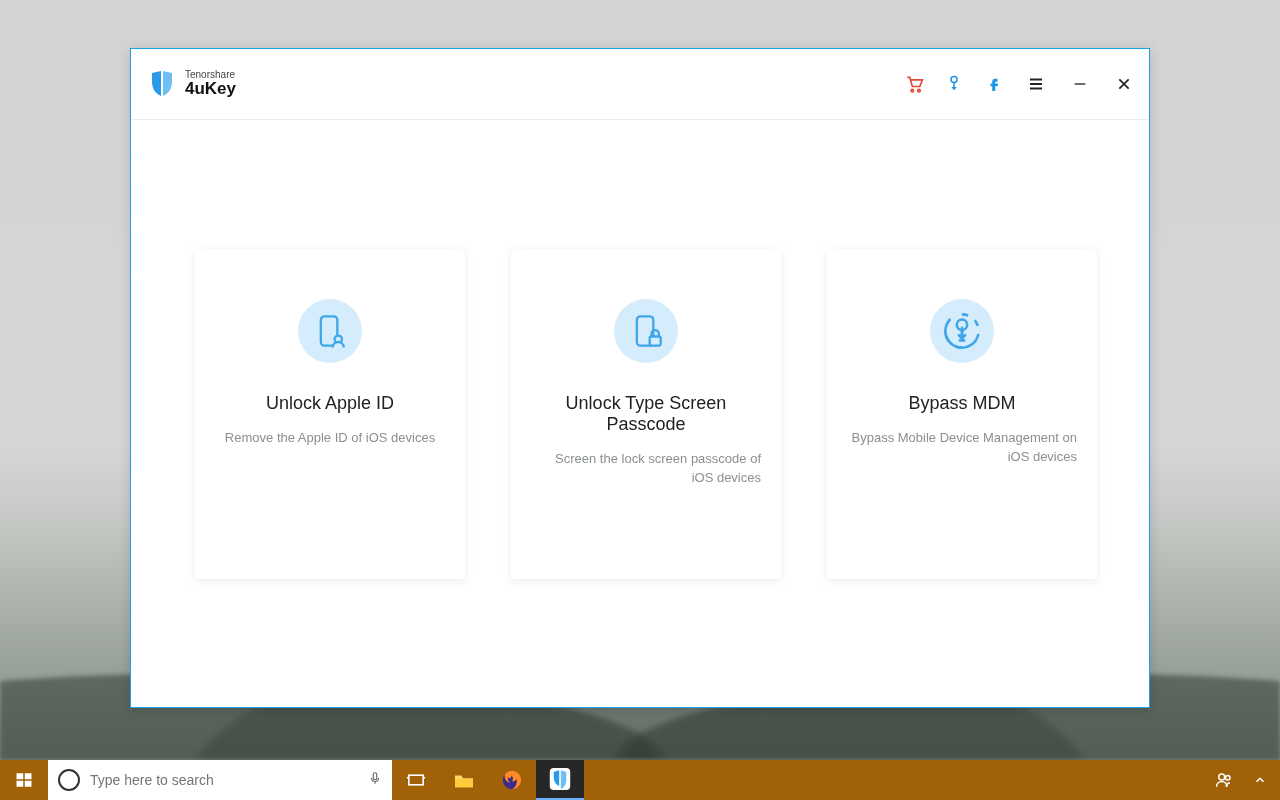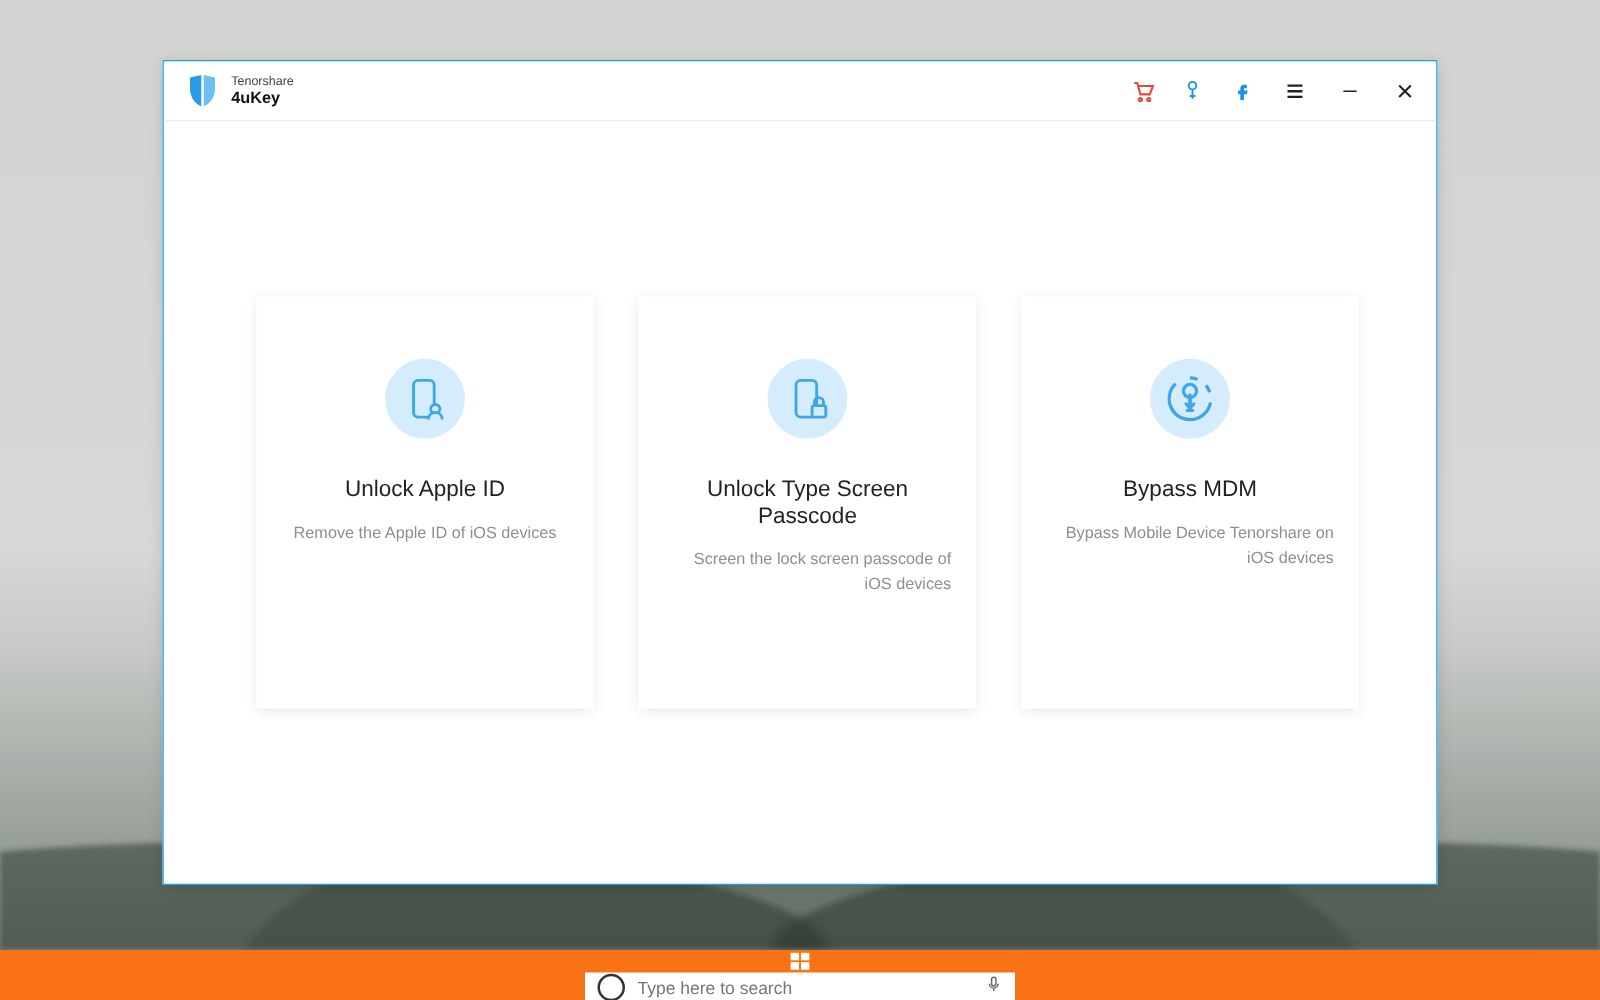--- a/index.html
+++ b/index.html
@@ -22,40 +22,40 @@
   .app-window {
     position:absolute;
     left:130px; top:48px;
     width:1020px; height:660px;
     background:#ffffff;
     border:1px solid #1aa1e8;
     box-shadow:0 2px 12px rgba(0,0,0,0.15);
     display:flex; flex-direction:column;
   }
   .titlebar {
-    height:48px;
+    height:71px;
     border-bottom:1px solid #ececec;
     display:flex; align-items:center;
     padding:0 12px 0 18px;
   }
   .logo-block { display:flex; align-items:center; gap:10px; }
   .logo-block svg { display:block; }
   .logo-text { display:flex; flex-direction:column; line-height:1.1; }
   .logo-text .company { font-size:10px; color:#444; }
-  .logo-text .product { font-size:13px; font-weight:600; color:#111; }
+  .logo-text .product { font-size:17px; font-weight:600; color:#111; }
   .title-spacer { flex:1; }
   .title-actions { display:flex; align-items:center; gap:18px; }
   .title-actions .ticon { width:22px; height:22px; display:flex; align-items:center; justify-content:center; cursor:pointer; color:#1994e6; }
   .title-actions .ticon.cart { color:#e24a3b; }
   .title-actions .ticon.win { color:#222; width:26px; }
   .title-actions .ticon svg { display:block; }
 
   .content {
     flex:1;
-    display:flex; align-items:center; justify-content:center; gap:36px;margin-left:12px;
+    display:flex; align-items:center; justify-content:center; gap:46px;margin-left:12px;
   }
   .card {
     width:270px; height:330px;
     background:#fff;
     box-shadow:0 2px 10px rgba(0,0,0,0.08);
     border-radius:2px;
     display:flex; flex-direction:column; align-items:center;
     padding:50px 20px 0 20px;
     cursor:pointer;
   }
@@ -71,24 +71,23 @@
     margin-bottom:14px; text-align:center;
   }
   .card-desc {
     font-size:13px; color:#8a8f93;
     text-align:right; line-height:1.5;
   }
 
   
   .taskbar {
     position:absolute; left:0; right:0; bottom:0; height:40px;
-    background:#f97316;
+    background:#a16207;
     display:flex; align-items:center;
     color:#fff;
-    flex-direction:column;
   }
   .tb-start {
     width:48px; height:40px; display:flex; align-items:center; justify-content:center; cursor:pointer;
   }
   .tb-search {
     width:344px; height:40px; background:#fff; color:#555;
     display:flex; align-items:center; gap:10px; padding:0 10px;
   }
   .tb-search .cortana {
     width:22px; height:22px; border:2px solid #333; border-radius:50%;
@@ -191,21 +190,21 @@
         <svg width="50" height="50" viewBox="0 0 48 48" fill="none">
           <circle cx="24" cy="24" r="16" stroke="#3fa6ea" stroke-width="2.5" stroke-dasharray="6 80" transform="rotate(-40 24 24)"></circle>
           <circle cx="24" cy="24" r="16" stroke="#3fa6ea" stroke-width="2.5" stroke-dasharray="6 80" transform="rotate(140 24 24)"></circle>
           <circle cx="24" cy="24" r="16" stroke="#3fa6ea" stroke-width="2.5" stroke-dasharray="60 40" transform="rotate(10 24 24)"></circle>
           <circle cx="24" cy="18" r="5" stroke="#3fa6ea" stroke-width="2.5"></circle>
           <path d="M24 23v10m0 0l3-3m-3 3l-3-3" stroke="#3fa6ea" stroke-width="2.5" stroke-linecap="round" stroke-linejoin="round" transform="translate(0,-2)"></path>
           <path d="M24 23v8m-2 -2h4m-4 4h4" stroke="#3fa6ea" stroke-width="2.5" stroke-linecap="round"></path>
         </svg>
       </div>
       <div class="card-title">Bypass MDM</div>
-      <div class="card-desc">Bypass Mobile Device Tenorshare on iOS devices</div>
+      <div class="card-desc">Bypass Mobile Device Management on iOS devices</div>
     </div>
 
   </div>
 </div>
 
 <div class="taskbar">
   <div class="tb-start">
     <svg width="18" height="18" viewBox="0 0 24 24" fill="#fff">
       <rect x="2" y="3" width="9" height="8"></rect>
         <rect x="13" y="3" width="9" height="8"></rect>

